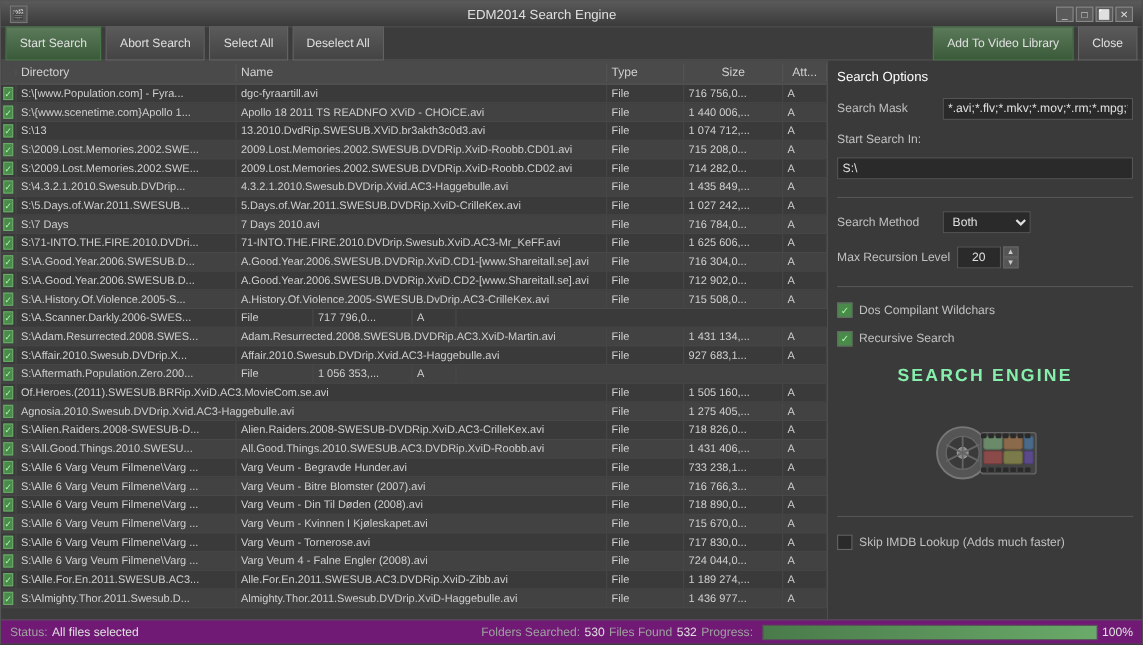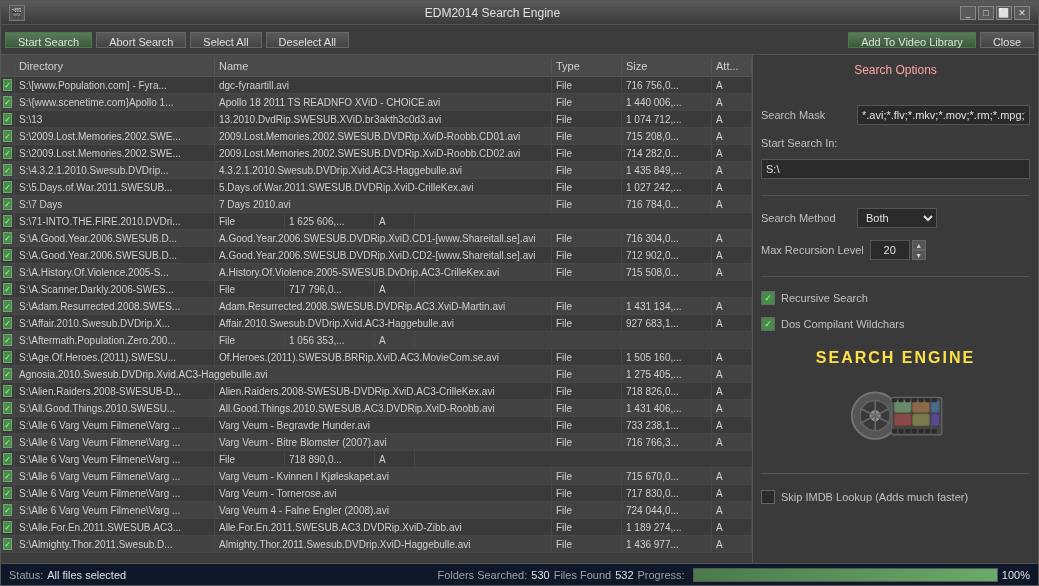--- a/index.html
+++ b/index.html
@@ -70,21 +70,21 @@
       gap: 4px;
       border-bottom: 1px solid #555;
     }
     .btn {
       background: linear-gradient(to bottom, #5a5a5a, #444);
       border: 1px solid #666;
       color: #e0e0e0;
       padding: 3px 12px;
       cursor: pointer;
       font-size: 11px;
-      height: 16px;
+      height: 31px;
       white-space: nowrap;
     }
     .btn-accent {
       background: linear-gradient(to bottom, #5a7a5a, #3a5a3a);
       border-color: #4a7a4a;
     }
     .btn-blue {
       background: linear-gradient(to bottom, #4a6a8a, #2a4a6a);
       border-color: #4a7aaa;
     }
@@ -112,22 +112,22 @@
       padding: 2px 4px;
       font-size: 11px;
       color: #d0d0d0;
       border-right: 1px solid #555;
       white-space: nowrap;
       overflow: hidden;
     }
     .col-dir { width: 200px; min-width: 200px; }
     .col-name { flex: 1; }
     .col-type { width: 70px; min-width: 70px; }
-    .col-size { width: 90px; min-width: 90px; }
-    .col-att { width: 40px; min-width: 40px; }
+    .col-size { width: 90px; min-width: 90px; text-align: center; }
+    .col-att { width: 40px; min-width: 40px; text-align: center; }
     .table-body {
       flex: 1;
       overflow-y: auto;
       overflow-x: hidden;
     }
     .table-body::-webkit-scrollbar { width: 14px; }
     .table-body::-webkit-scrollbar-track { background: #3a3a3a; }
     .table-body::-webkit-scrollbar-thumb { background: #666; border: 1px solid #555; }
     .table-row {
       display: flex;
@@ -170,24 +170,23 @@
     .right-panel {
       width: 285px;
       min-width: 285px;
       background: #3a3a3a;
       display: flex;
       flex-direction: column;
       padding: 8px;
       gap: 8px;
     }
     .section-title {
-      text-align: center;
       font-size: 12px;
-      color: #fca5a5;
-      margin-bottom: 20px;
+      color: #ffffff;
+      margin-bottom: 4px;
     }
     .form-row {
       display: flex;
       align-items: center;
       gap: 6px;
       margin-bottom: 4px;
     }
     .form-label {
       color: #c0c0c0;
       font-size: 11px;
@@ -293,21 +292,21 @@
       border: 1px solid #666;
       color: #ccc;
       font-size: 7px;
       cursor: pointer;
       display: flex;
       align-items: center;
       justify-content: center;
       line-height: 1;
     }
     .status-bar {
-      background: #0f172a;
+      background: #701a75;
       height: 22px;
       border-top: 1px solid #555;
       display: flex;
       align-items: center;
       padding: 0 8px;
       gap: 4px;
       font-size: 11px;
       color: #c0c0c0;
     }
     .status-label { color: #a0a0a0; }
@@ -446,20 +445,21 @@
       <div class="td col-name" title="7 Days 2010.avi">7 Days 2010.avi</div>
       <div class="td col-type">File</div>
       <div class="td col-size">716 784,0...</div>
       <div class="td col-att">A</div>
     </div>
           <div class="table-row">
       <div class="td check-cell" style="width:14px;min-width:14px;">
         <div class="checkbox-check">✓</div>
       </div>
       <div class="td col-dir" title="S:\71-INTO.THE.FIRE.2010.DVDri...">S:\71-INTO.THE.FIRE.2010.DVDri...</div>
+      <div class="td col-name" title="71-INTO.THE.FIRE.2010.DVDrip.Swesub.XviD.AC3-Mr_KeFF.avi">71-INTO.THE.FIRE.2010.DVDrip.Swesub.XviD.AC3-Mr_KeFF.avi</div>
       <div class="td col-type">File</div>
       <div class="td col-size">1 625 606,...</div>
       <div class="td col-att">A</div>
     </div>
           <div class="table-row">
       <div class="td check-cell" style="width:14px;min-width:14px;">
         <div class="checkbox-check">✓</div>
       </div>
       <div class="td col-dir" title="S:\A.Good.Year.2006.SWESUB.D...">S:\A.Good.Year.2006.SWESUB.D...</div>
       <div class="td col-name" title="A.Good.Year.2006.SWESUB.DVDRip.XviD.CD1-[www.Shareitall.se].avi">A.Good.Year.2006.SWESUB.DVDRip.XviD.CD1-[www.Shareitall.se].avi</div>
@@ -522,21 +522,20 @@
       </div>
       <div class="td col-dir" title="S:\Aftermath.Population.Zero.200...">S:\Aftermath.Population.Zero.200...</div>
       <div class="td col-type">File</div>
       <div class="td col-size">1 056 353,...</div>
       <div class="td col-att">A</div>
     </div>
           <div class="table-row">
       <div class="td check-cell" style="width:14px;min-width:14px;">
         <div class="checkbox-check">✓</div>
       </div>
-      <div class="td col-dir" title="S:\Age.Of.Heroes.(2011).SWESU...">S:\Age.Of.Heroes.(2011).SWESU...</div>
       <div class="td col-name" title="Of.Heroes.(2011).SWESUB.BRRip.XviD.AC3.MovieCom.se.avi">Of.Heroes.(2011).SWESUB.BRRip.XviD.AC3.MovieCom.se.avi</div>
       <div class="td col-type">File</div>
       <div class="td col-size">1 505 160,...</div>
       <div class="td col-att">A</div>
     </div>
           <div class="table-row">
       <div class="td check-cell" style="width:14px;min-width:14px;">
         <div class="checkbox-check">✓</div>
       </div>
       <div class="td col-name" title="Agnosia.2010.Swesub.DVDrip.Xvid.AC3-Haggebulle.avi">Agnosia.2010.Swesub.DVDrip.Xvid.AC3-Haggebulle.avi</div>
@@ -582,20 +581,21 @@
       <div class="td col-name" title="Varg Veum - Bitre Blomster (2007).avi">Varg Veum - Bitre Blomster (2007).avi</div>
       <div class="td col-type">File</div>
       <div class="td col-size">716 766,3...</div>
       <div class="td col-att">A</div>
     </div>
           <div class="table-row">
       <div class="td check-cell" style="width:14px;min-width:14px;">
         <div class="checkbox-check">✓</div>
       </div>
       <div class="td col-dir" title="S:\Alle 6 Varg Veum Filmene\Varg ...">S:\Alle 6 Varg Veum Filmene\Varg ...</div>
+      <div class="td col-name" title="Varg Veum - Din Til Døden (2008).avi">Varg Veum - Din Til Døden (2008).avi</div>
       <div class="td col-type">File</div>
       <div class="td col-size">718 890,0...</div>
       <div class="td col-att">A</div>
     </div>
           <div class="table-row">
       <div class="td check-cell" style="width:14px;min-width:14px;">
         <div class="checkbox-check">✓</div>
       </div>
       <div class="td col-dir" title="S:\Alle 6 Varg Veum Filmene\Varg ...">S:\Alle 6 Varg Veum Filmene\Varg ...</div>
       <div class="td col-name" title="Varg Veum - Kvinnen I Kjøleskapet.avi">Varg Veum - Kvinnen I Kjøleskapet.avi</div>
@@ -676,30 +676,30 @@
             <div class="spinner-btn">▲</div>
             <div class="spinner-btn">▼</div>
           </div>
         </div>
       </div>
 
       <div class="divider"></div>
 
       <div class="checkbox-row">
         <div class="checkbox-small checked"></div>
-        <span class="checkbox-label">Recursive Search</span>
+        <span class="checkbox-label">Dos Compilant Wildchars</span>
       </div>
 
       <div class="checkbox-row">
         <div class="checkbox-small checked"></div>
-        <span class="checkbox-label">Dos Compilant Wildchars</span>
+        <span class="checkbox-label">Recursive Search</span>
       </div>
 
       <div class="logo-area">
-        <div style="font-size:16px;font-weight:bold;color:#fde047;letter-spacing:2px;margin-bottom:8px;">SEARCH ENGINE</div>
+        <div style="font-size:16px;font-weight:bold;color:#86efac;letter-spacing:2px;margin-bottom:20px;">SEARCH ENGINE</div>
 
         <svg class="logo-graphic" viewBox="0 0 120 80">
 
           <circle cx="35" cy="42" r="28" fill="#555" stroke="#777" stroke-width="2"></circle>
           <circle cx="35" cy="42" r="18" fill="#3a3a3a" stroke="#666" stroke-width="1.5"></circle>
           <circle cx="35" cy="42" r="6" fill="#888" stroke="#aaa" stroke-width="1"></circle>
 
           <line x1="35" y1="24" x2="35" y2="60" stroke="#666" stroke-width="2"></line>
           <line x1="17" y1="33" x2="53" y2="51" stroke="#666" stroke-width="2"></line>
           <line x1="17" y1="51" x2="53" y2="33" stroke="#666" stroke-width="2"></line>

